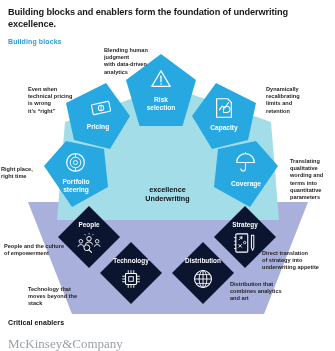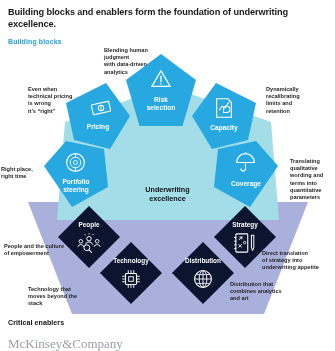--- a/index.html
+++ b/index.html
@@ -166,22 +166,22 @@
         <svg viewBox="0 0 26 26" width="23" height="23">
           <path d="M3 13 a10 10 0 0 1 20 0 z" fill="none" stroke="#ffffff" stroke-width="1.3" stroke-linejoin="round"></path>
           <path d="M13 13 V20 a2.6 2.6 0 0 1 -5.2 0" fill="none" stroke="#ffffff" stroke-width="1.2" stroke-linecap="round"></path>
           <line x1="13" y1="3" x2="13" y2="1.3" stroke="#ffffff" stroke-width="1.2"></line>
         </svg>
       </div>
       <div class="shape-label" style="top:39px;">Coverage</div>
     </div>
 
     <div id="center-label">
+      <div>excellence</div>
       <div>Underwriting</div>
-      <div>excellence</div>
     </div>
 
     <div class="shape" style="left:58px; top:160px; width:62px; height:62px;">
       <svg viewBox="0 0 62 62" width="62" height="62">
         <path d="M31 0 L62 31 L31 62 L0 31 Z" fill="#0b1530"></path>
       </svg>
       <div class="diamond-label" style="top:15px;">People</div>
       <div class="icon-wrap" style="left:19px; top:26px; width:24px; height:22px;">
         <svg viewBox="0 0 28 24" width="24" height="22">
           <circle cx="14" cy="7" r="2.6" fill="none" stroke="#ffffff" stroke-width="1.1"></circle>

